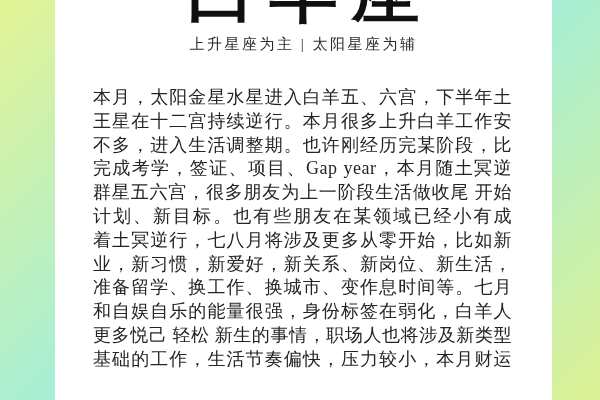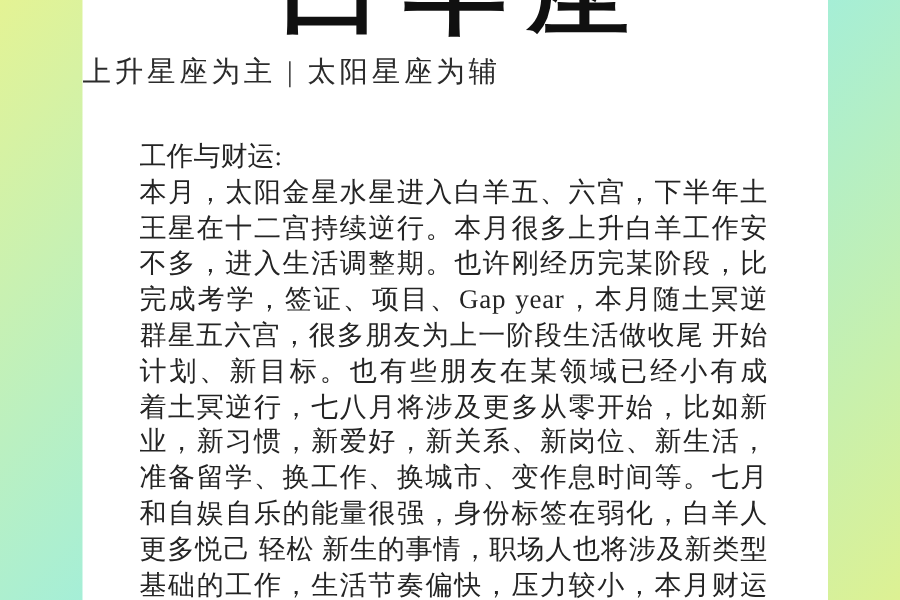--- a/index.html
+++ b/index.html
@@ -37,22 +37,22 @@
     font-weight: 700;
     line-height: 72px;
     letter-spacing: 14px;
     text-indent: 14px;
     text-align: center;
     color: #101010;
     white-space: nowrap;
   }
   .subtitle {
     margin-top: 5px;
-    text-align: left;
-    font-size: 19px;
+    text-align: center;
+    font-size: 15px;
     letter-spacing: 2.5px;
     color: #2b2b2b;
     white-space: nowrap;
   }
   .article {
     margin: 32px 40px 0 38px;
     font-size: 18px;
     color: #242424;
   }
   .sec-heading {
@@ -77,21 +77,20 @@
 <div class="bg" style="background: linear-gradient(135deg, rgb(228, 243, 148) 0%, rgb(159, 238, 222) 50%, rgb(221, 241, 147) 100%);">
   <div class="card" style="background: rgb(255, 255, 255);">
 
     <div class="title-crop">
       <h1 class="title" style="color: rgb(16, 16, 16);">白羊座</h1>
     </div>
 
     <div class="subtitle">上升星座为主 | 太阳星座为辅</div>
 
     <div class="article" style="color: rgb(36, 36, 36);">
-      <div class="sec-heading">工作与财运:</div>
       <div class="line">本月，太阳金星水星进入白羊五、六宫，下半年土星海</div>
       <div class="line">王星在十二宫持续逆行。本月很多上升白羊工作安排并</div>
       <div class="line">不多，进入生活调整期。也许刚经历完某阶段，比如刚</div>
       <div class="line">完成考学，签证、项目、Gap year，本月随土冥逆行，</div>
       <div class="line">群星五六宫，很多朋友为上一阶段生活做收尾 开始定新</div>
       <div class="line">计划、新目标。也有些朋友在某领域已经小有成就，随</div>
       <div class="line">着土冥逆行，七八月将涉及更多从零开始，比如新行</div>
       <div class="line">业，新习惯，新爱好，新关系、新岗位、新生活，比如</div>
       <div class="line">准备留学、换工作、换城市、变作息时间等。七月更换</div>
       <div class="line">和自娱自乐的能量很强，身份标签在弱化，白羊人将做</div>

